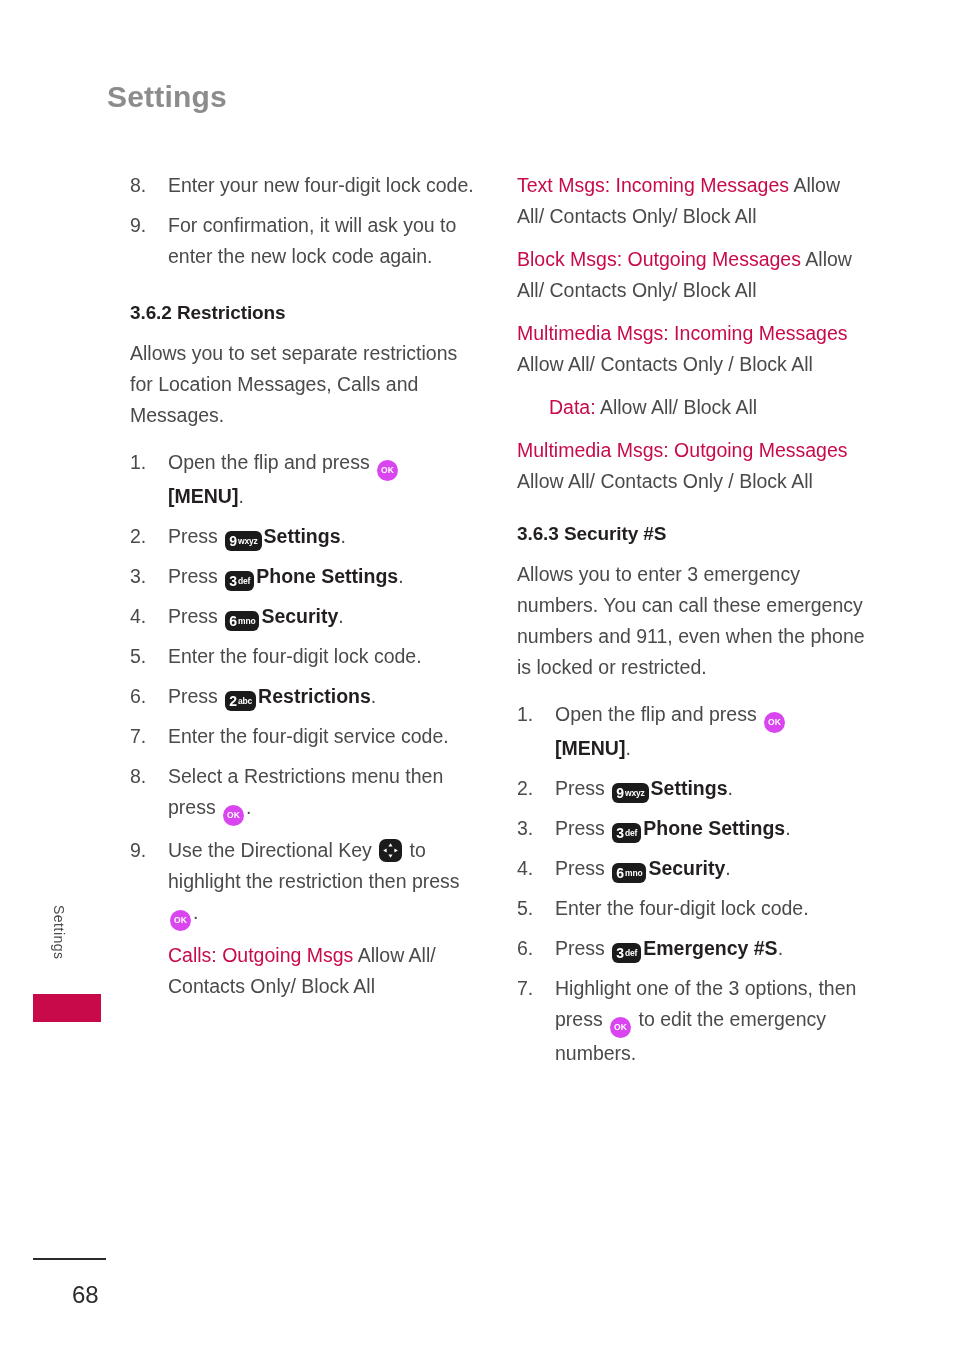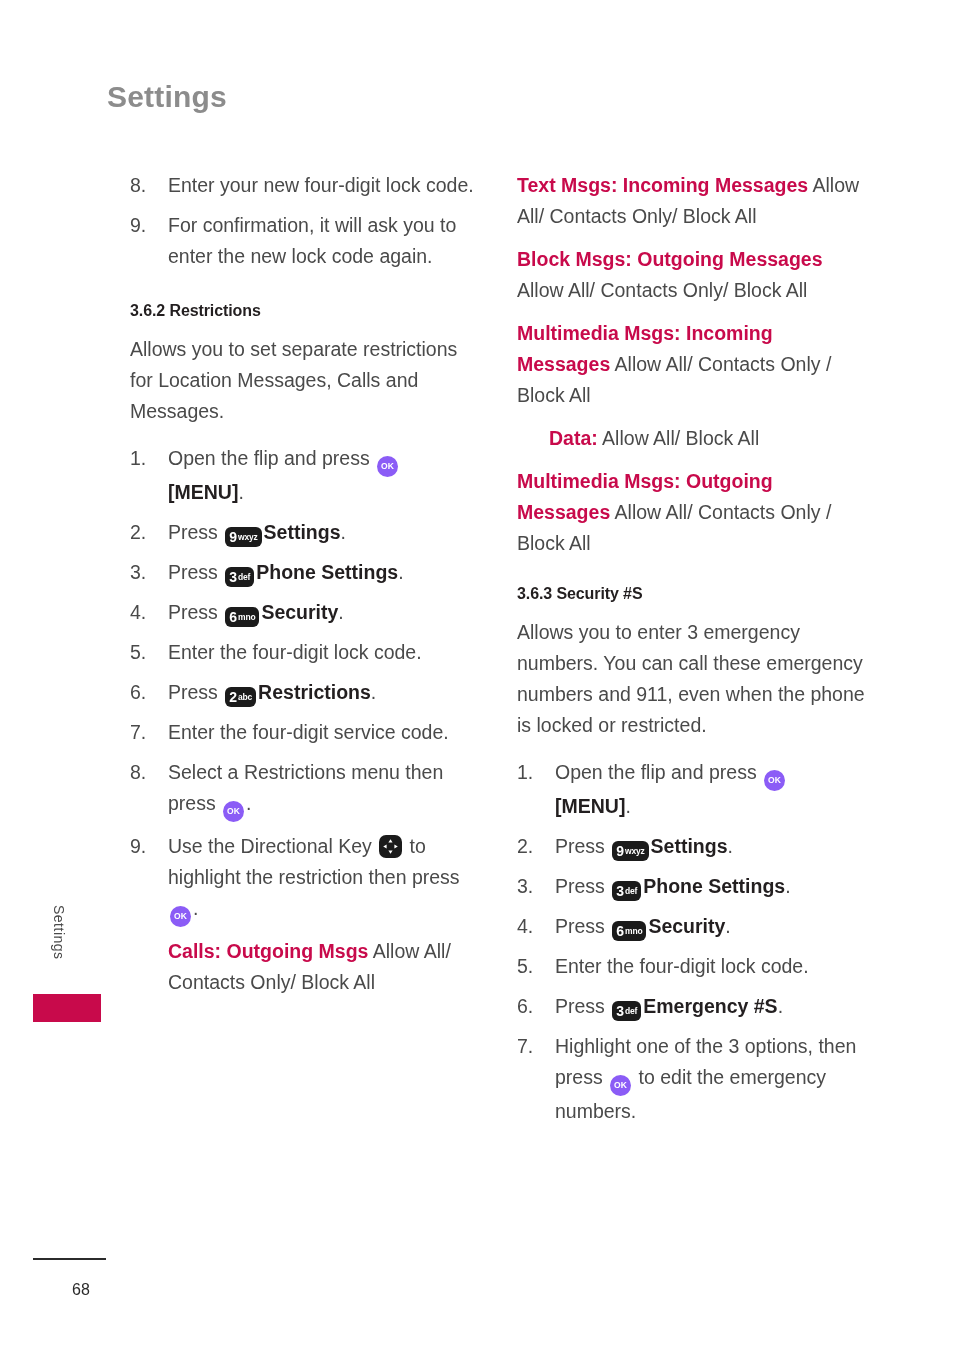--- a/index.html
+++ b/index.html
@@ -54,36 +54,36 @@
     left: 33px;
     top: 1258px;
     width: 73px;
     height: 2px;
     background: #2b2b2b;
   }
   .page-number {
     position: absolute;
     left: 72px;
     top: 1281px;
-    font-size: 16px;
+    font-size: 24px;
     color: #2b2b2b;
   }
 
   
   .col {
     position: absolute;
     top: 170px;
     width: 352px;
   }
   .col-left  { left: 130px; }
   .col-right { left: 517px; }
 
   
   .h3 {
-    font-size: 16px;
+    font-size: 19px;
     font-weight: bold;
     color: #231f20;
     margin: 26px 0 14px 0;
     letter-spacing: -0.1px;
   }
   .h3.first { margin-top: 30px; }
 
   .para {
     font-size: 19.5px;
     line-height: 31px;
@@ -117,21 +117,21 @@
 
   
   .restr {
     font-size: 19.5px;
     line-height: 31px;
     margin: 0 0 12px 0;
     color: #4a4a4a;
   }
   .restr .term {
     color: var(--accent);
-    font-weight: bold;
+    font-weight: normal;
     margin-top: 20px;
   }
   .col-left .restr { padding-left: 38px; }
 
   
   .keycap {
     display: inline-flex;
     align-items: center;
     justify-content: center;
     background: #1b1b1b;
@@ -156,21 +156,21 @@
     letter-spacing: -0.2px;
   }
 
   .okkey {
     display: inline-flex;
     align-items: center;
     justify-content: center;
     width: 21px;
     height: 21px;
     border-radius: 50%;
-    background: #8b5cf6;
+    background: #d946ef;
     color: #ffffff;
     font-size: 8.5px;
     font-weight: bold;
     letter-spacing: 0.2px;
     vertical-align: -4px;
     margin: 0 2px;
   }
 
   .dirkey {
     display: inline-block;

